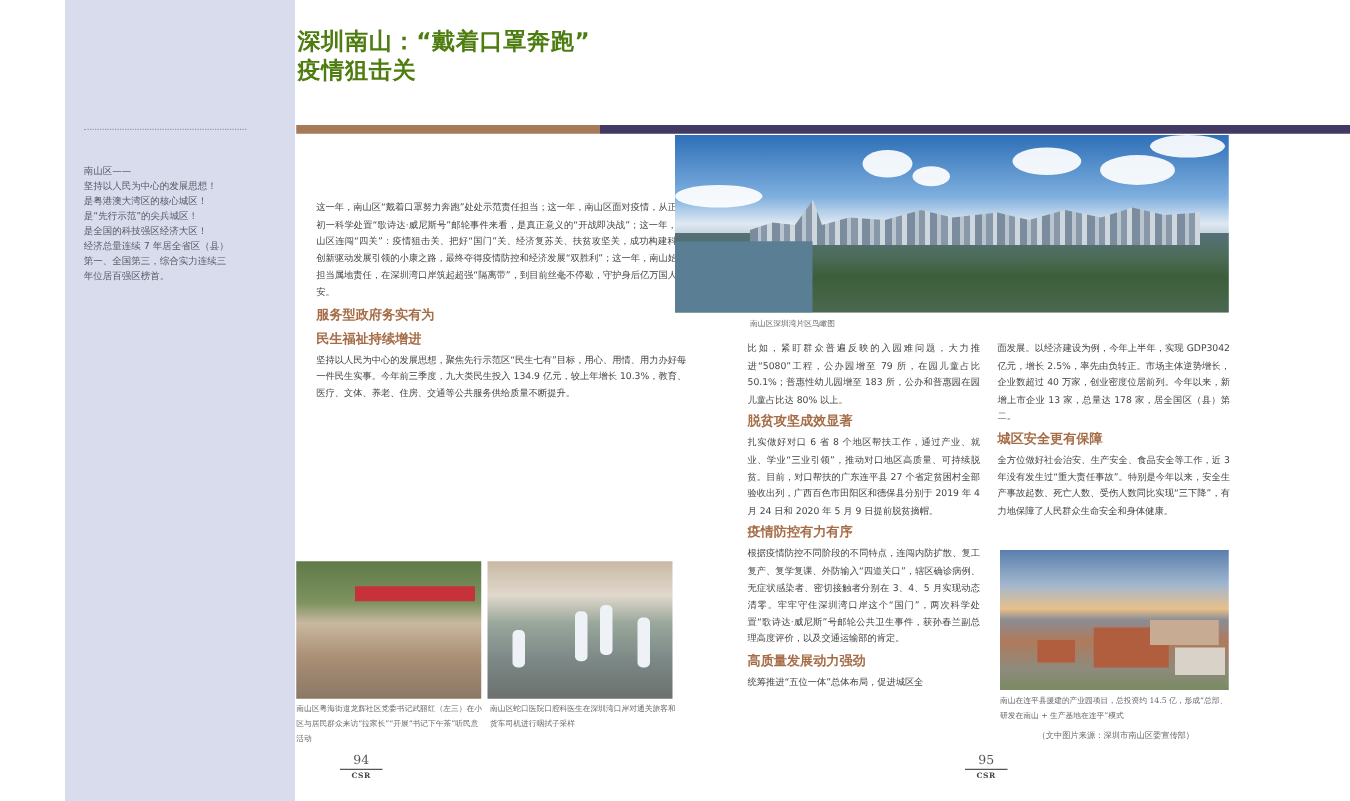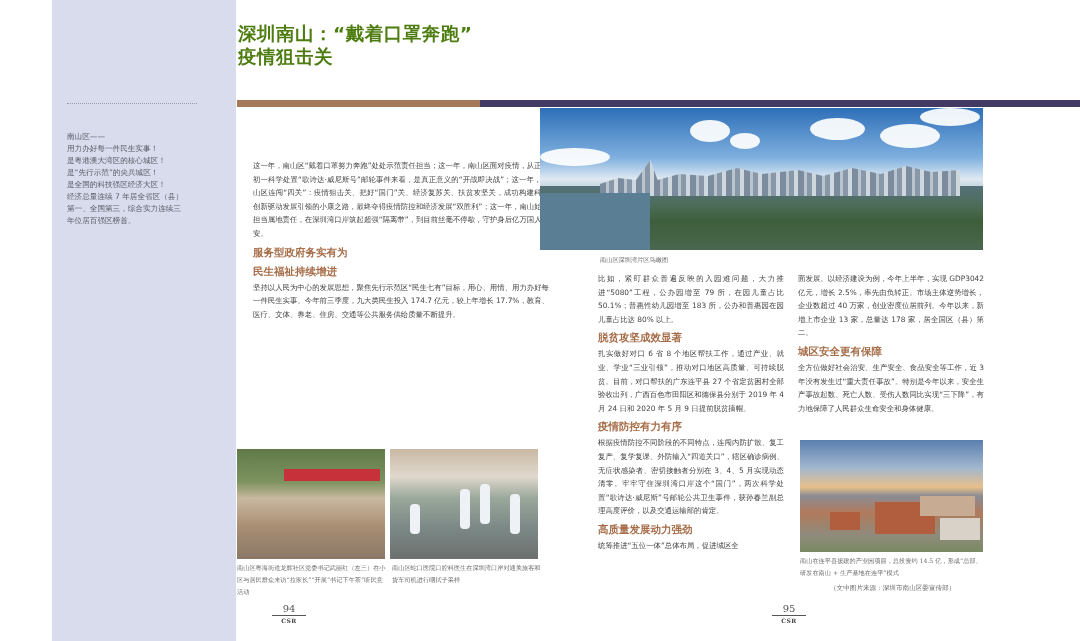--- a/index.html
+++ b/index.html
@@ -98,21 +98,21 @@
   .pn94 { left:272px; top:603px; }
   .pn95 { left:772px; top:603px; }
 </style>
 </head>
 <body>
 
 <div class="sidebar">
   <div class="sidebar-dots"></div>
   <div class="sidebar-text">
     <div>南山区——</div>
-    <div>用力办好每一件民生实事！</div>
+    <div>坚持以人民为中心的发展思想！</div>
     <div>是粤港澳大湾区的核心城区！</div>
     <div>是“先行示范”的尖兵城区！</div>
     <div>是全国的科技强区经济大区！</div>
     <div>经济总量连续 7 年居全省区（县）</div>
     <div>第一、全国第三，综合实力连续三</div>
     <div>年位居百强区榜首。</div>
   </div>
 </div>
 
 <div class="title">
@@ -120,21 +120,21 @@
   <div>疫情狙击关</div>
 </div>
 
 <div class="rule-brown"></div>
 <div class="rule-purple"></div>
 
 <div class="col col1">
   <p>这一年，南山区“戴着口罩努力奔跑”处处示范责任担当；这一年，南山区面对疫情，从正月初一科学处置“歌诗达·威尼斯号”邮轮事件来看，是真正意义的“开战即决战”；这一年，南山区连闯“四关”：疫情狙击关、把好“国门”关、经济复苏关、扶贫攻坚关，成功构建科技创新驱动发展引领的小康之路，最终夺得疫情防控和经济发展“双胜利”；这一年，南山始终担当属地责任，在深圳湾口岸筑起超强“隔离带”，到目前丝毫不停歇，守护身后亿万国人平安。</p>
   <div class="h2">服务型政府务实有为</div>
   <div class="h2">民生福祉持续增进</div>
-  <p>坚持以人民为中心的发展思想，聚焦先行示范区“民生七有”目标，用心、用情、用力办好每一件民生实事。今年前三季度，九大类民生投入 174.7 亿元，较上年增长 17.7%，教育、医疗、文体、养老、住房、交通等公共服务供给质量不断提升。</p>
+  <p>坚持以人民为中心的发展思想，聚焦先行示范区“民生七有”目标，用心、用情、用力办好每一件民生实事。今年前三季度，九大类民生投入 134.9 亿元，较上年增长 10.3%，教育、医疗、文体、养老、住房、交通等公共服务供给质量不断提升。</p>
 </div>
 
 <div class="photo photo-city">
   <div class="cloud" style="left:150px;top:12px;width:40px;height:22px;"></div>
   <div class="cloud" style="left:190px;top:25px;width:30px;height:16px;"></div>
   <div class="cloud" style="left:270px;top:10px;width:55px;height:22px;"></div>
   <div class="cloud" style="left:340px;top:16px;width:60px;height:24px;"></div>
   <div class="cloud" style="left:380px;top:0px;width:60px;height:18px;"></div>
   <div class="cloud" style="left:0px;top:40px;width:70px;height:18px;"></div>
   <div class="skyline"></div>

